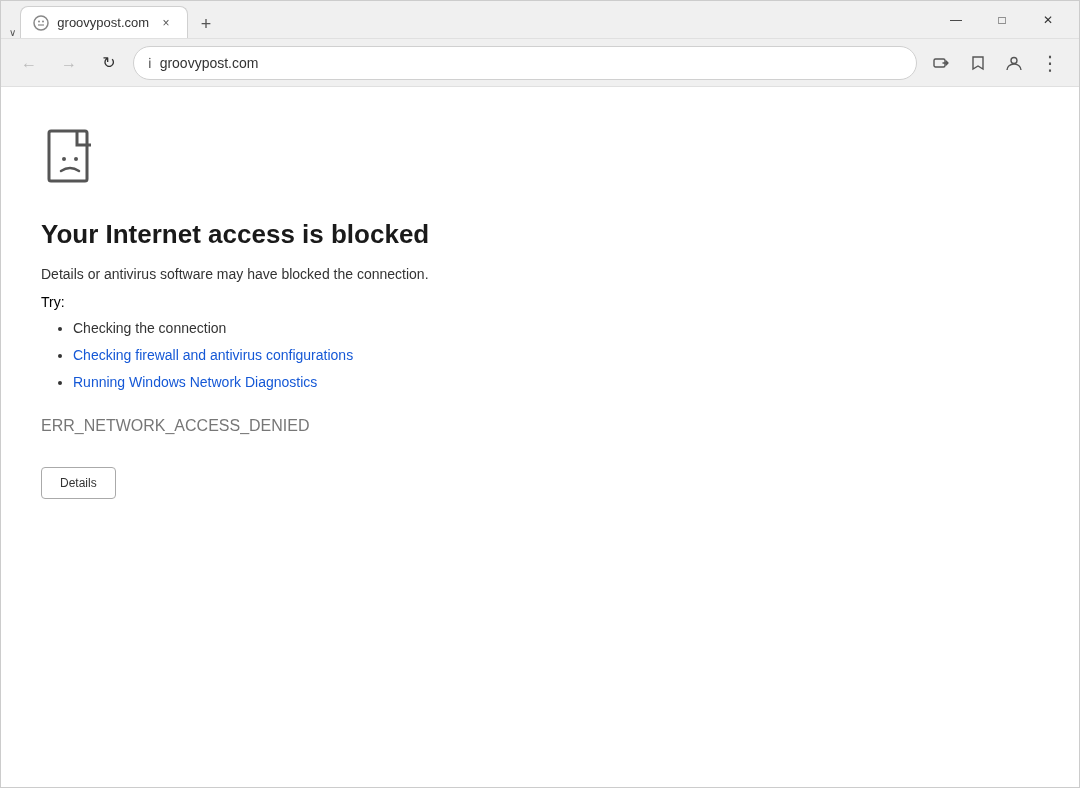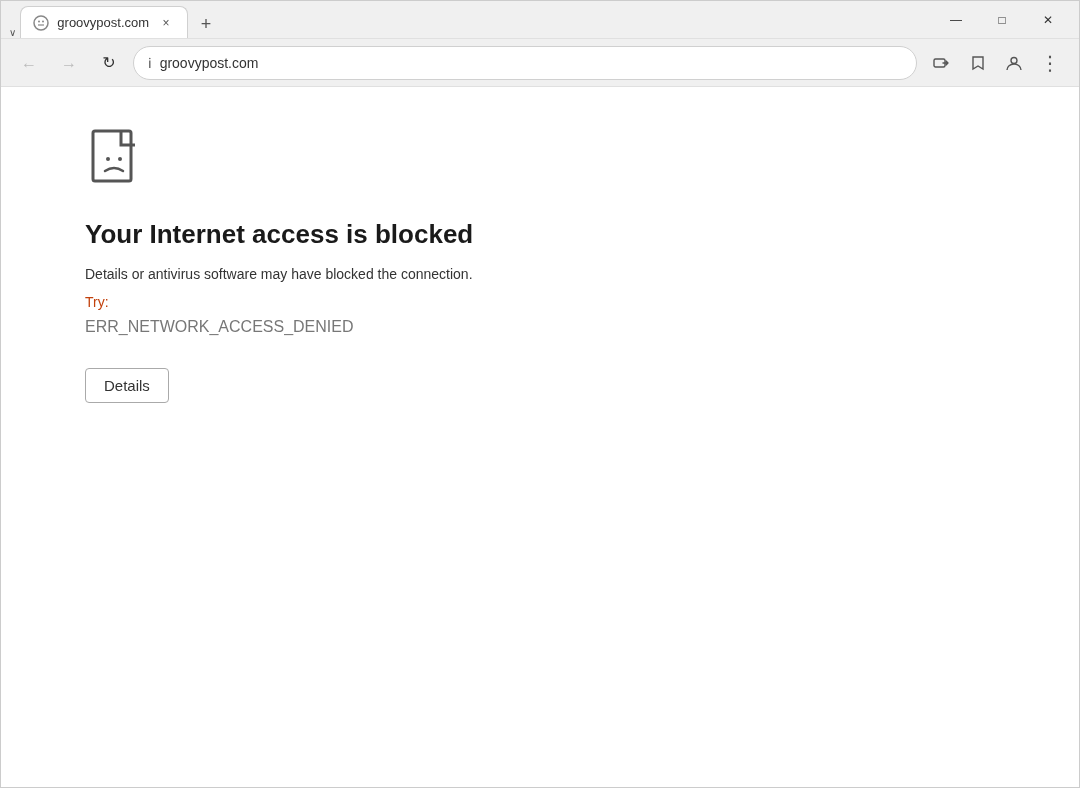--- a/index.html
+++ b/index.html
@@ -106,22 +106,21 @@
       cursor: pointer;
       font-size: 17px;
       color: #555;
     }
 
     
     .page {
       flex: 1;
       background: #fff;
       overflow-y: auto;
-      padding: 40px 60px;
-      margin-left: 24px;
+      padding: 40px 40px;
     }
 
     .error-icon {
       width: 64px;
       height: 64px;
       margin-bottom: 24px;
     }
 
     .error-title {
       font-size: 26px;
@@ -131,21 +130,21 @@
     }
 
     .error-desc {
       font-size: 14px;
       color: #333;
       margin-bottom: 12px;
     }
 
     .try-label {
       font-size: 14px;
-      color: #c2410c;
+      color: #000000;
       margin-bottom: 8px;
     }
 
     .suggestions {
       list-style: disc;
       padding-left: 32px;
       margin-bottom: 24px;
     }
 
     .suggestions li {
@@ -164,21 +163,21 @@
       font-size: 16px;
       color: #777;
       margin-bottom: 32px;
     }
 
     .details-btn {
       background: #fff;
       border: 1px solid #aaa;
       border-radius: 4px;
       padding: 8px 18px;
-      font-size: 15px;
+      font-size: 12px;
       color: #333;
       cursor: pointer;
     }
 
     
     .chevron-icon { font-size: 10px; color: #555; margin-right: 4px; }
   </style>
 </head>
 <body>
 
@@ -248,19 +247,30 @@
       <circle cx="35" cy="32" r="2" fill="#555"></circle>
       <path d="M20 44 Q29 38 38 44" stroke="#555" stroke-width="2.5" fill="none" stroke-linecap="round"></path>
     </svg>
 
     <div class="error-title">Your Internet access is blocked</div>
 
     <div class="error-desc">Details or antivirus software may have blocked the connection.</div>
 
     <div class="try-label">Try:</div>
 
+    <ul class="suggestions">
+      <li>
+        <span>Checking the connection</span>
+      </li>
+      <li>
+        <a href="#">Checking firewall and antivirus configurations</a>
+      </li>
+      <li>
+        <a href="#">Running Windows Network Diagnostics</a>
+      </li>
+    </ul>
 
     <div class="error-code">ERR_NETWORK_ACCESS_DENIED</div>
 
     <button class="details-btn">Details</button>
 
   </div>
 </div>
 
 </body></html>

